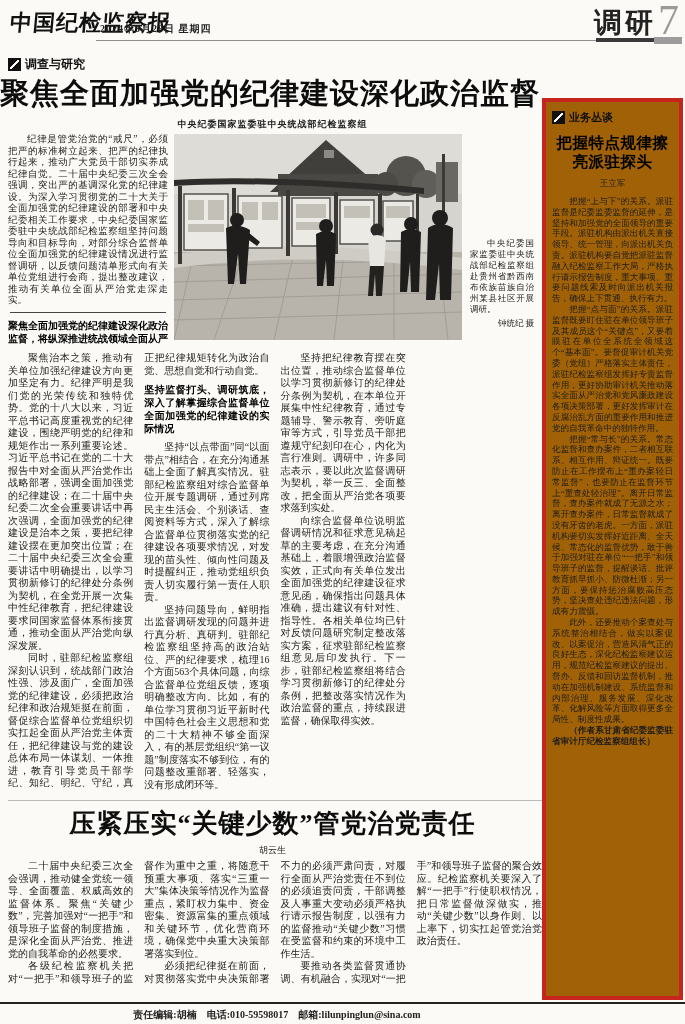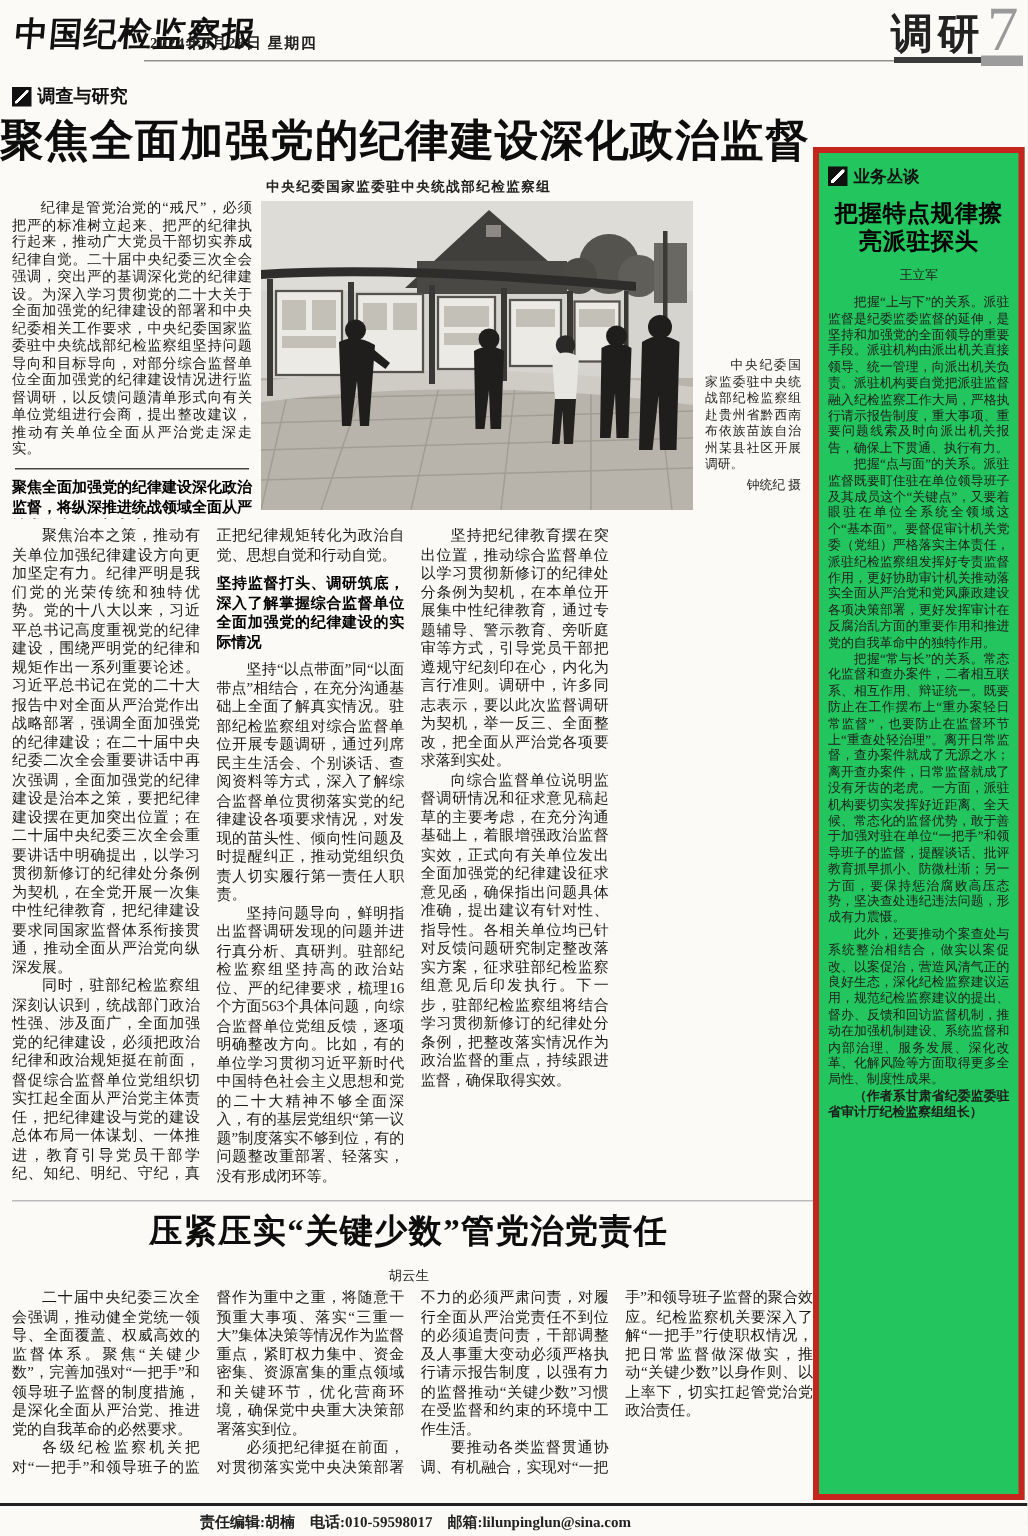--- a/index.html
+++ b/index.html
@@ -48,33 +48,33 @@
   .mid-columns {
     position:absolute; left:8px; top:352px; width:534px; height:444px; overflow:hidden;
     column-count:4; column-gap:11px; column-fill:auto;
   }
   .mid-columns .bodytext p, .mid-columns p { font-size:10px; line-height:12.5px; text-align:justify; text-indent:2em; }
   .mid-columns .subhead { text-indent:0; }
   
   .bottom-rule { position:absolute; left:8px; top:800px; width:534px; border-top:1px solid #bbb; }
   .bottom-headline {
     position:absolute; left:0; top:806px; width:545px; text-align:center;
-    font-size:22px; font-weight:900; letter-spacing:1px; color:#0d0d0d;
+    font-size:26px; font-weight:900; letter-spacing:1px; color:#0d0d0d;
   }
   .bottom-byline { position:absolute; left:0; top:844px; width:545px; text-align:center; font-size:9px; color:#222; }
   .bottom-columns {
     position:absolute; left:8px; top:860px; width:534px; height:130px; overflow:hidden;
     column-count:4; column-gap:11px; column-fill:auto;
     font-size:10px; line-height:12.5px; text-align:justify;
   }
   .bottom-columns p { text-indent:2em; }
   
   .sidebar {
     position:absolute; left:542px; top:98px; width:141px; height:902px;
-    border:4px solid #c5251c; background:#22c55e; padding:8px 6px 6px 6px; overflow:hidden;
+    border:4px solid #c5251c; background:#a16207; padding:8px 6px 6px 6px; overflow:hidden;
   }
   .sidebar .kicker { font-size:11px; }
   .sb-headline { margin-top:8px; text-align:center; font-size:15.5px; font-weight:900; letter-spacing:0.5px; line-height:19px; color:#000; }
   .sb-byline { text-align:center; font-size:8.5px; margin:7px 0 6px 0; color:#222; }
   .sb-body { font-size:8.6px; line-height:10.8px; text-align:justify; color:#1c1c1c; }
   .sb-body p { text-indent:2em; }
   .sb-attrib { text-indent:2em; font-weight:bold; }
   
   .footer-rule { position:absolute; left:0px; top:1002px; width:685px; border-top:2px solid #222; }
   .footer-text { position:absolute; left:0; top:1008px; width:554px; text-align:center; font-size:10px; font-weight:bold; color:#222; }

